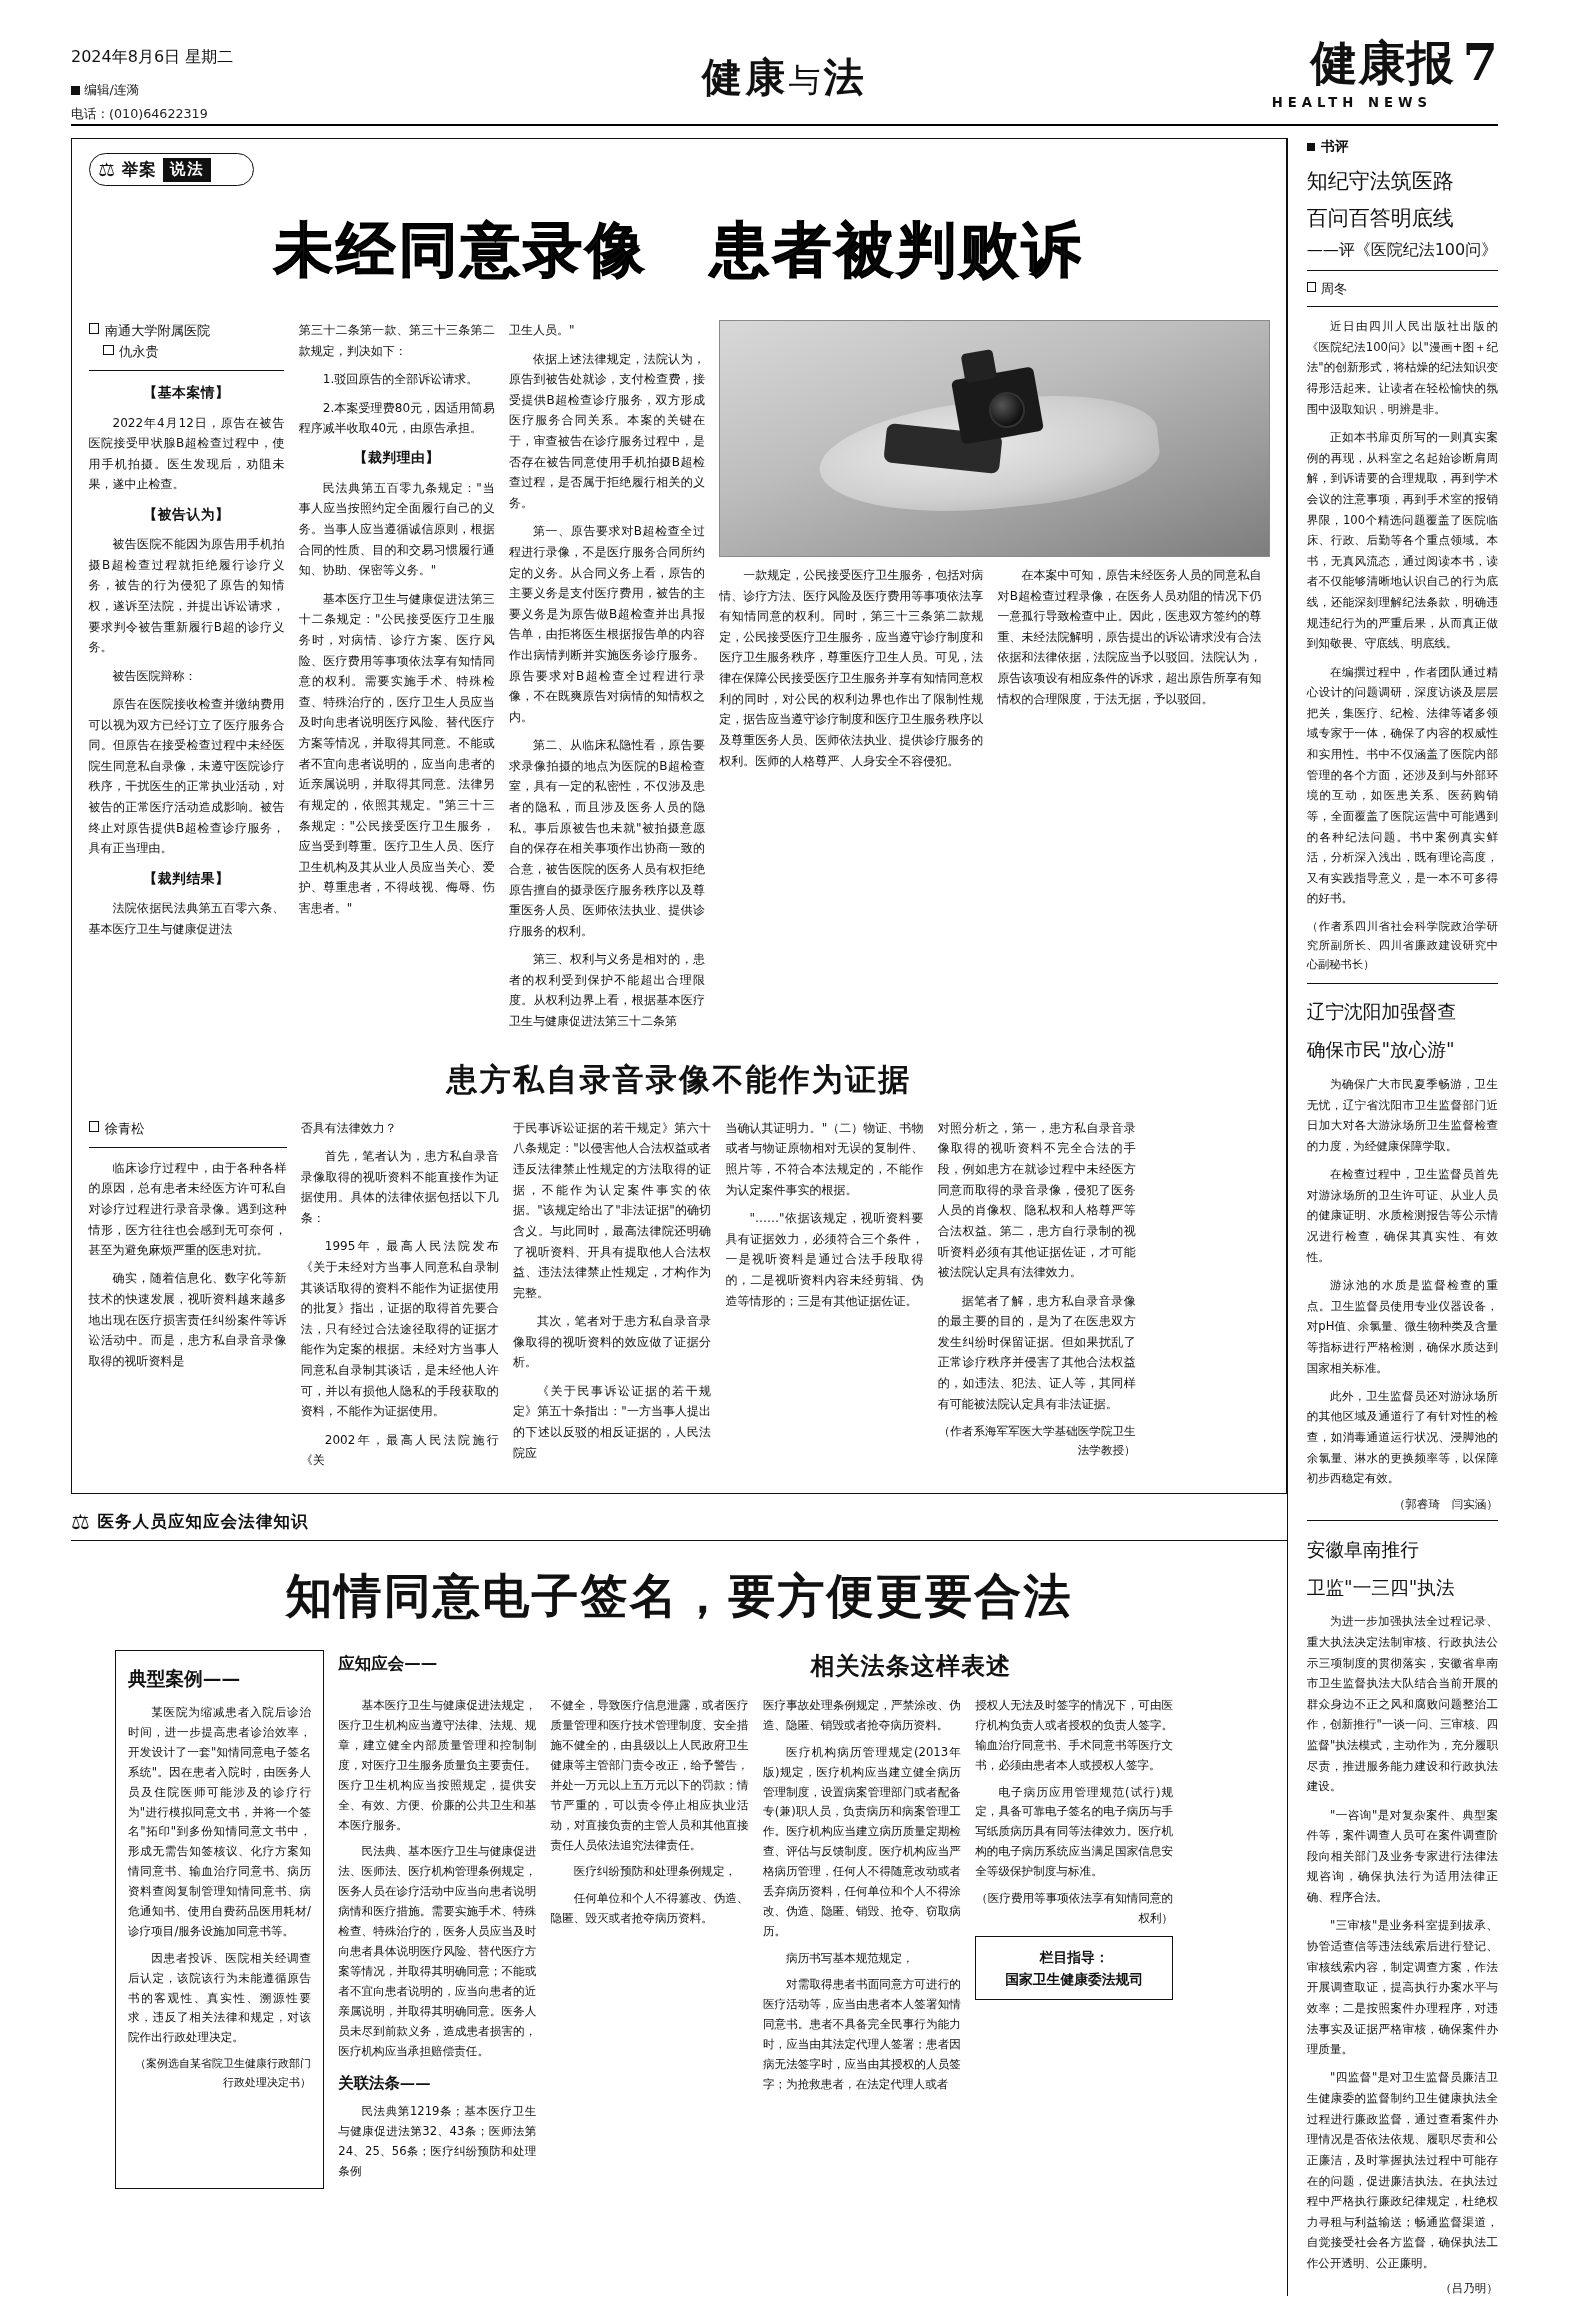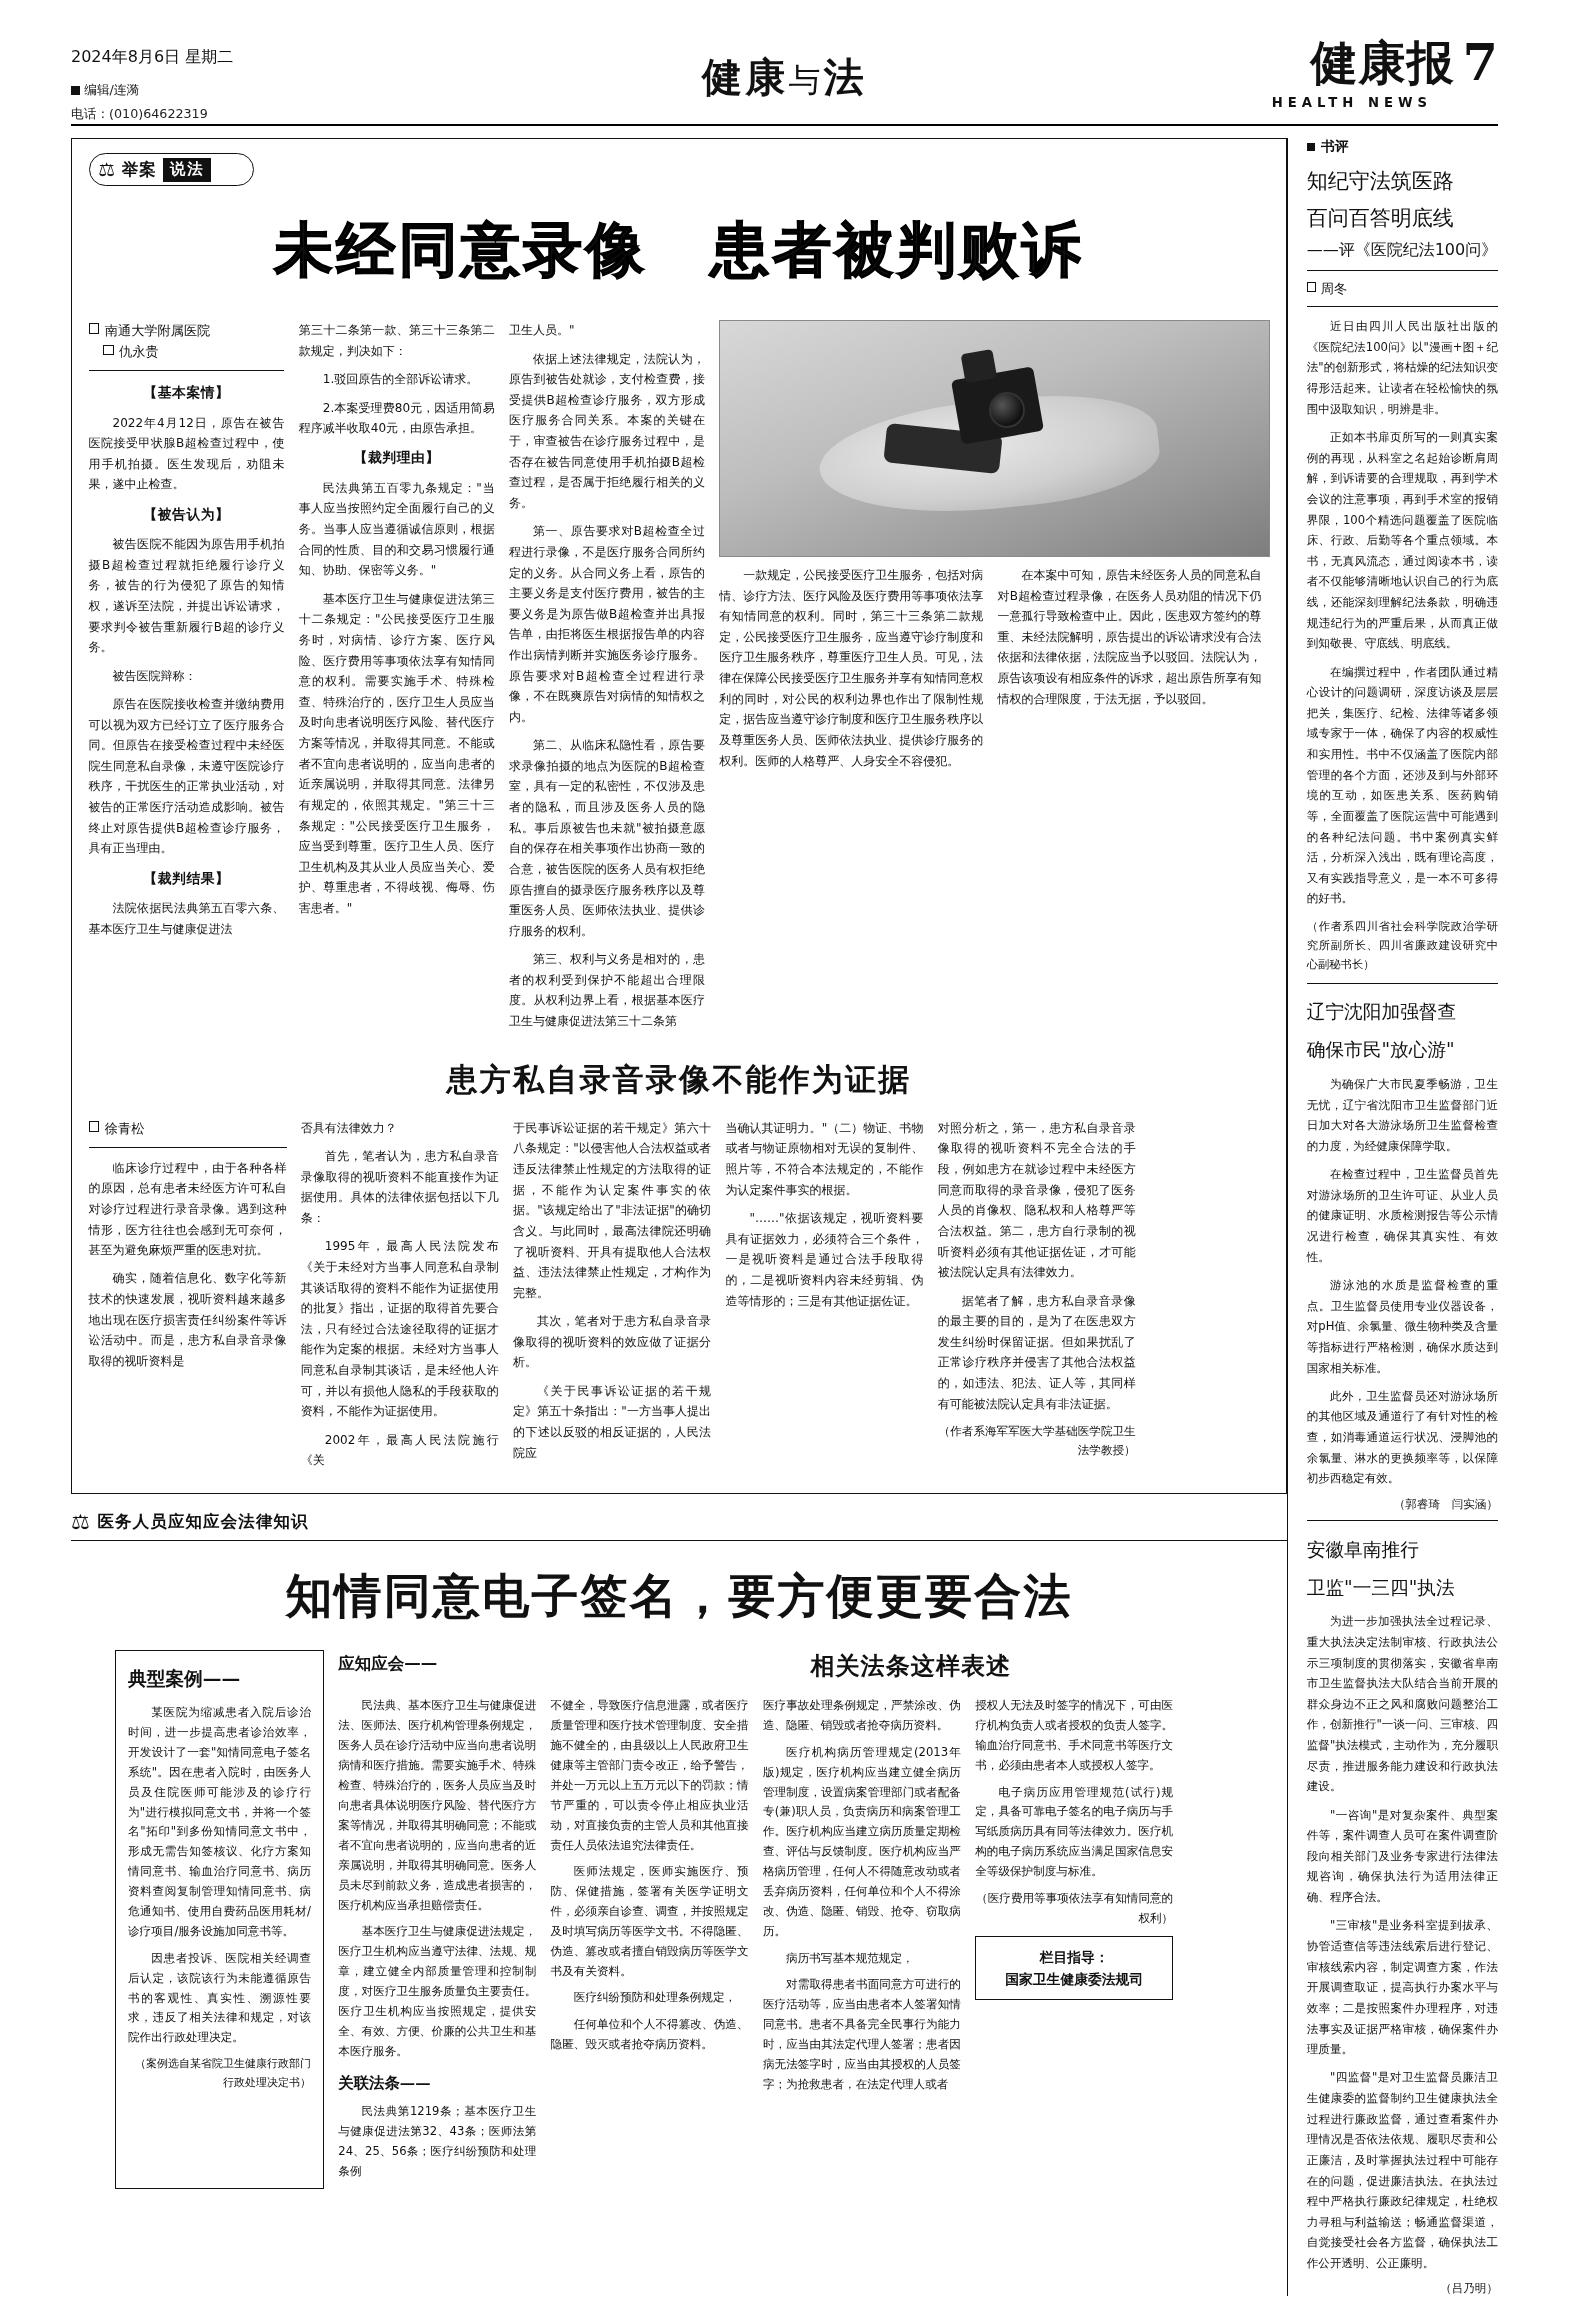--- a/index.html
+++ b/index.html
@@ -407,28 +407,27 @@
               <div class="know-col">
                 <div class="t">应知应会——</div>
               </div>
               <div style="flex:1">
                 <div class="law-title">相关法条这样表述</div>
               </div>
             </div>
 
             <div class="law-cols">
               <div class="lc">
+                <p>基本医疗卫生与健康促进法规定，医疗卫生机构应当遵守法律、法规、规章，建立健全内部质量管理和控制制度，对医疗卫生服务质量负主要责任。医疗卫生机构应当按照规定，提供安全、有效、方便、价廉的公共卫生和基本医疗服务。</p>
                 <p>民法典、基本医疗卫生与健康促进法、医师法、医疗机构管理条例规定，医务人员在诊疗活动中应当向患者说明病情和医疗措施。需要实施手术、特殊检查、特殊治疗的，医务人员应当及时向患者具体说明医疗风险、替代医疗方案等情况，并取得其明确同意；不能或者不宜向患者说明的，应当向患者的近亲属说明，并取得其明确同意。医务人员未尽到前款义务，造成患者损害的，医疗机构应当承担赔偿责任。</p>
-                <p>基本医疗卫生与健康促进法规定，医疗卫生机构应当遵守法律、法规、规章，建立健全内部质量管理和控制制度，对医疗卫生服务质量负主要责任。医疗卫生机构应当按照规定，提供安全、有效、方便、价廉的公共卫生和基本医疗服务。</p>
                 <div class="t" style="font-weight:bold;font-size:15.4px;margin:8.8px 0 5.5px 0;font-family:'DejaVu Serif','Liberation Serif',serif;">关联法条——</div>
                 <p>民法典第1219条；基本医疗卫生与健康促进法第32、43条；医师法第24、25、56条；医疗纠纷预防和处理条例</p>
               </div>
               <div class="lc">
                 <p style="text-indent:0">不健全，导致医疗信息泄露，或者医疗质量管理和医疗技术管理制度、安全措施不健全的，由县级以上人民政府卫生健康等主管部门责令改正，给予警告，并处一万元以上五万元以下的罚款；情节严重的，可以责令停止相应执业活动，对直接负责的主管人员和其他直接责任人员依法追究法律责任。</p>
-                <p>医师法规定，医师实施医疗、预防、保健措施，签署有关医学证明文件，必须亲自诊查、调查，并按照规定及时填写病历等医学文书。不得隐匿、伪造、篡改或者擅自销毁病历等医学文书及有关资料。</p>
                 <p>医疗纠纷预防和处理条例规定，</p>
                 <p>任何单位和个人不得篡改、伪造、隐匿、毁灭或者抢夺病历资料。</p>
               </div>
               <div class="lc">
                 <p style="text-indent:0">医疗事故处理条例规定，严禁涂改、伪造、隐匿、销毁或者抢夺病历资料。</p>
                 <p>医疗机构病历管理规定(2013年版)规定，医疗机构应当建立健全病历管理制度，设置病案管理部门或者配备专(兼)职人员，负责病历和病案管理工作。医疗机构应当建立病历质量定期检查、评估与反馈制度。医疗机构应当严格病历管理，任何人不得随意改动或者丢弃病历资料，任何单位和个人不得涂改、伪造、隐匿、销毁、抢夺、窃取病历。</p>
                 <p>病历书写基本规范规定，</p>
                 <p>对需取得患者书面同意方可进行的医疗活动等，应当由患者本人签署知情同意书。患者不具备完全民事行为能力时，应当由其法定代理人签署；患者因病无法签字时，应当由其授权的人员签字；为抢救患者，在法定代理人或者</p>
               </div>
               <div class="lc">

